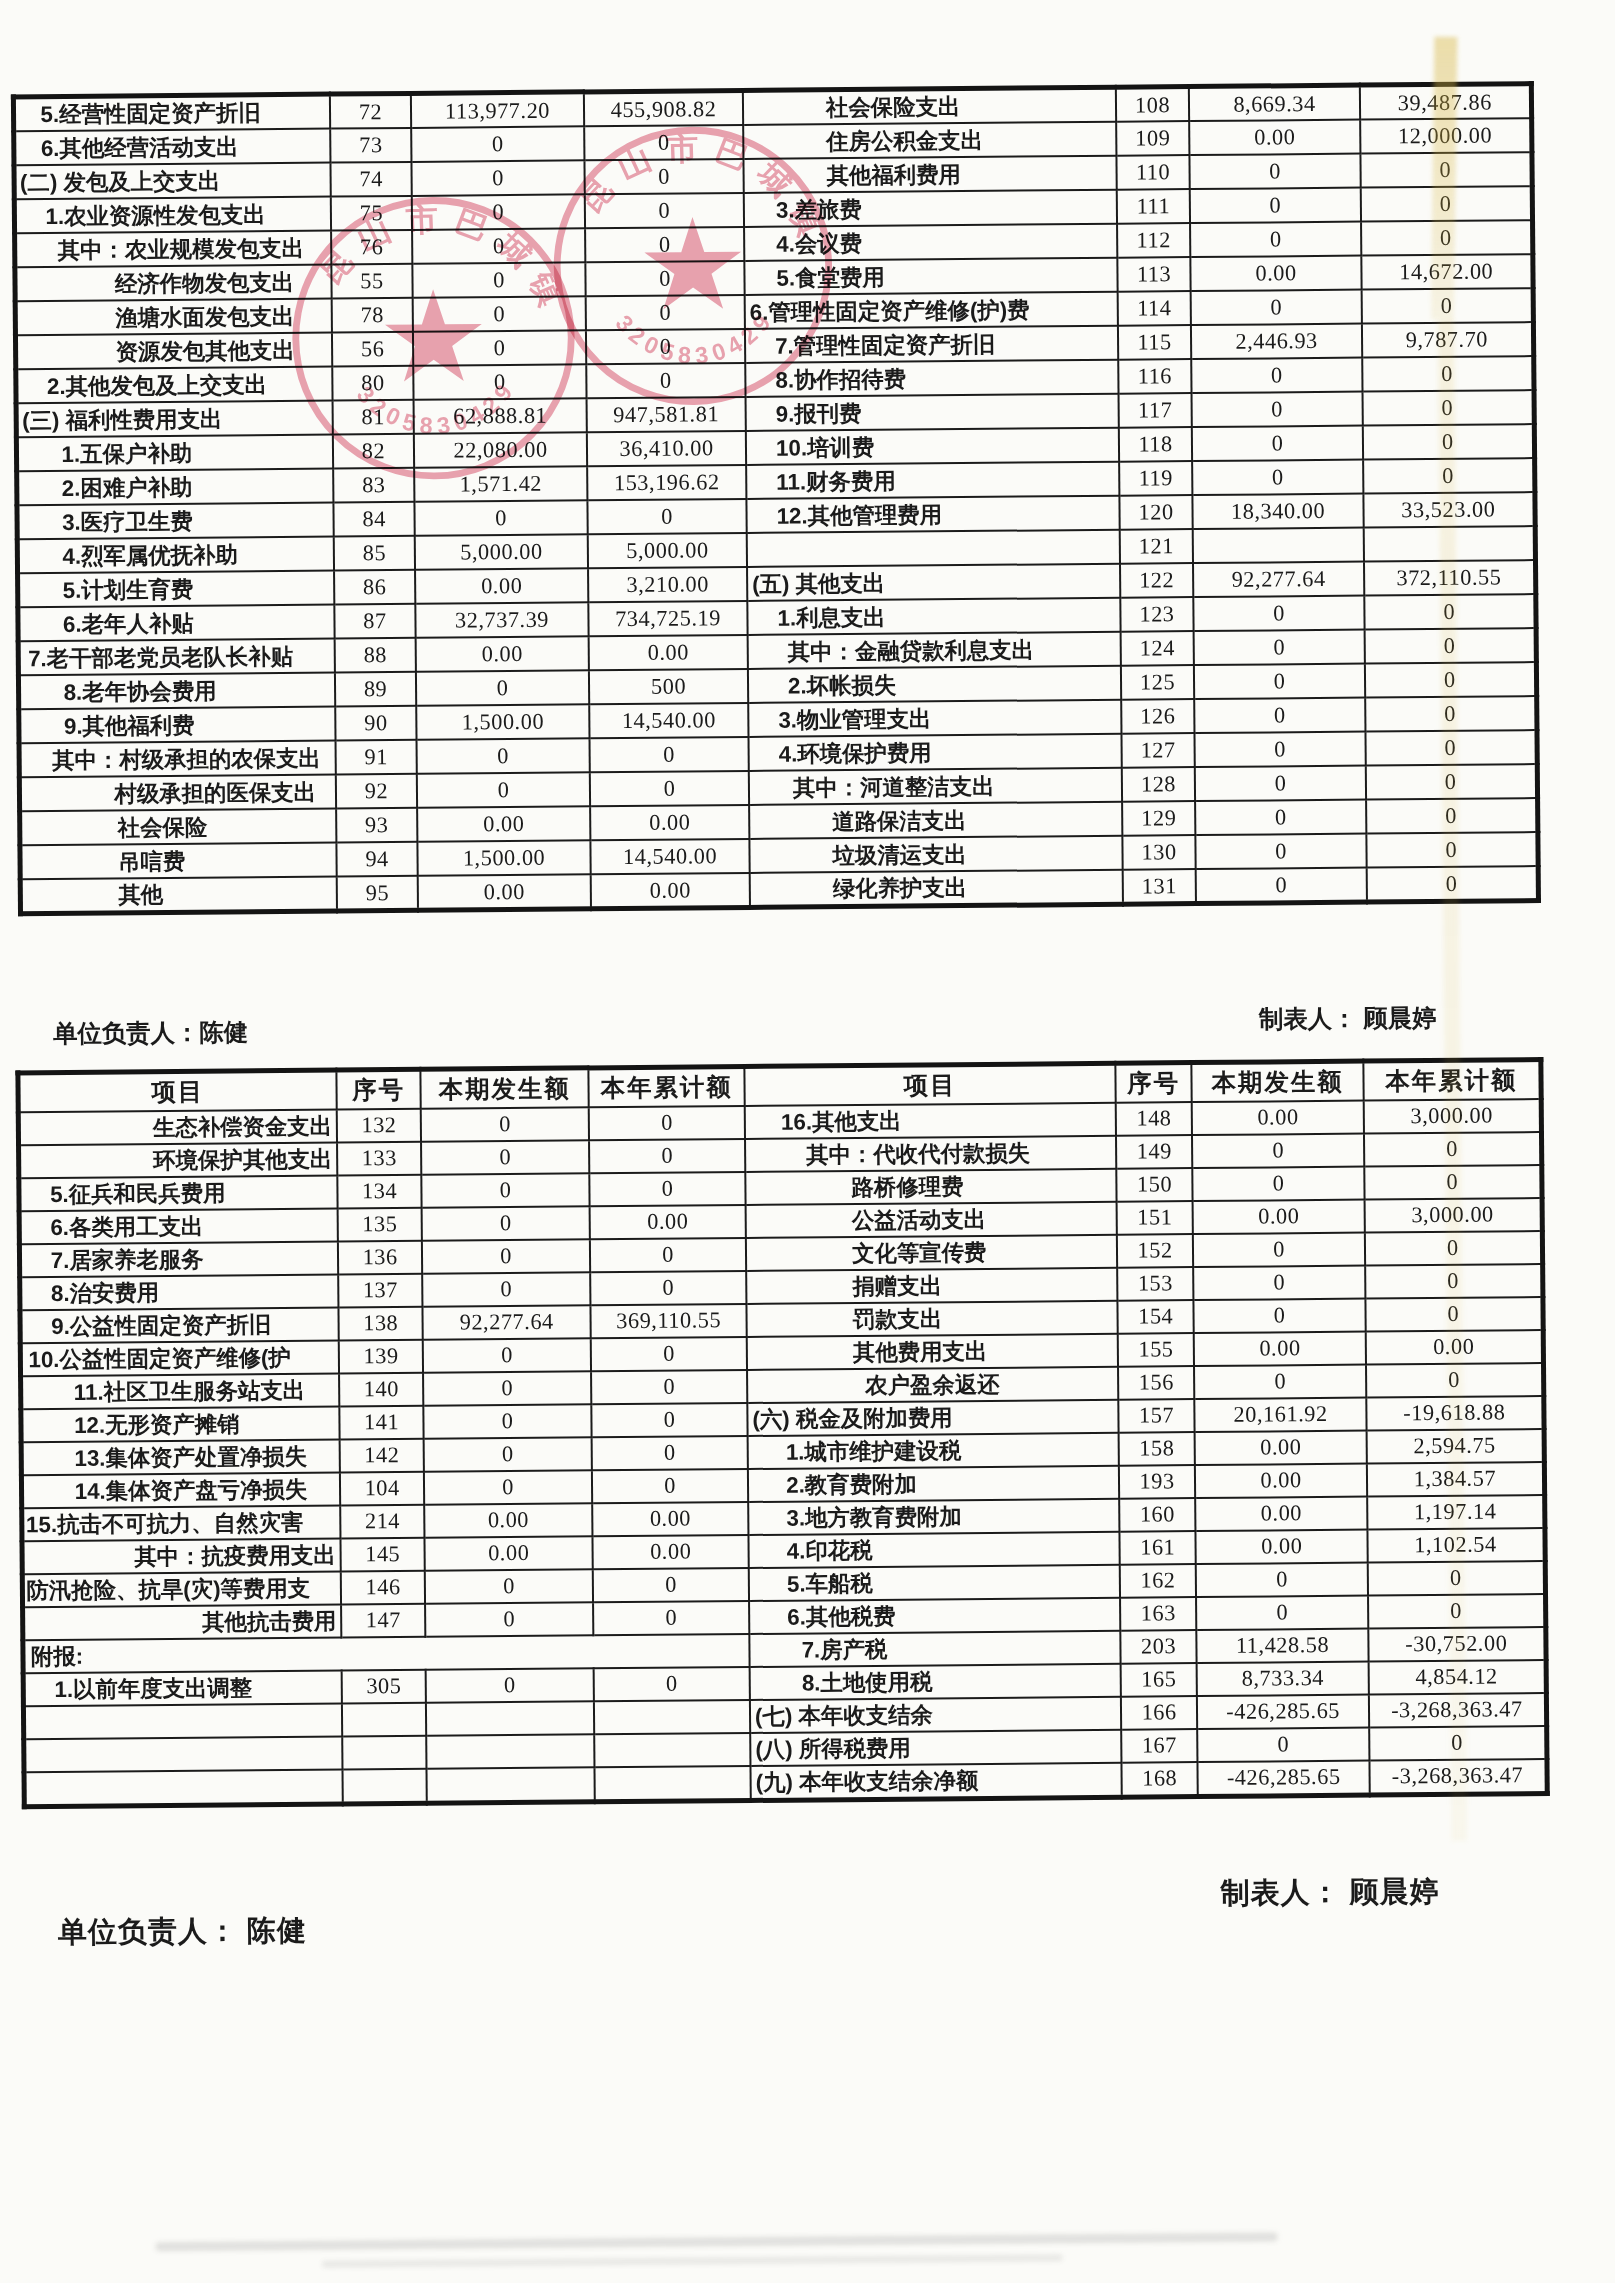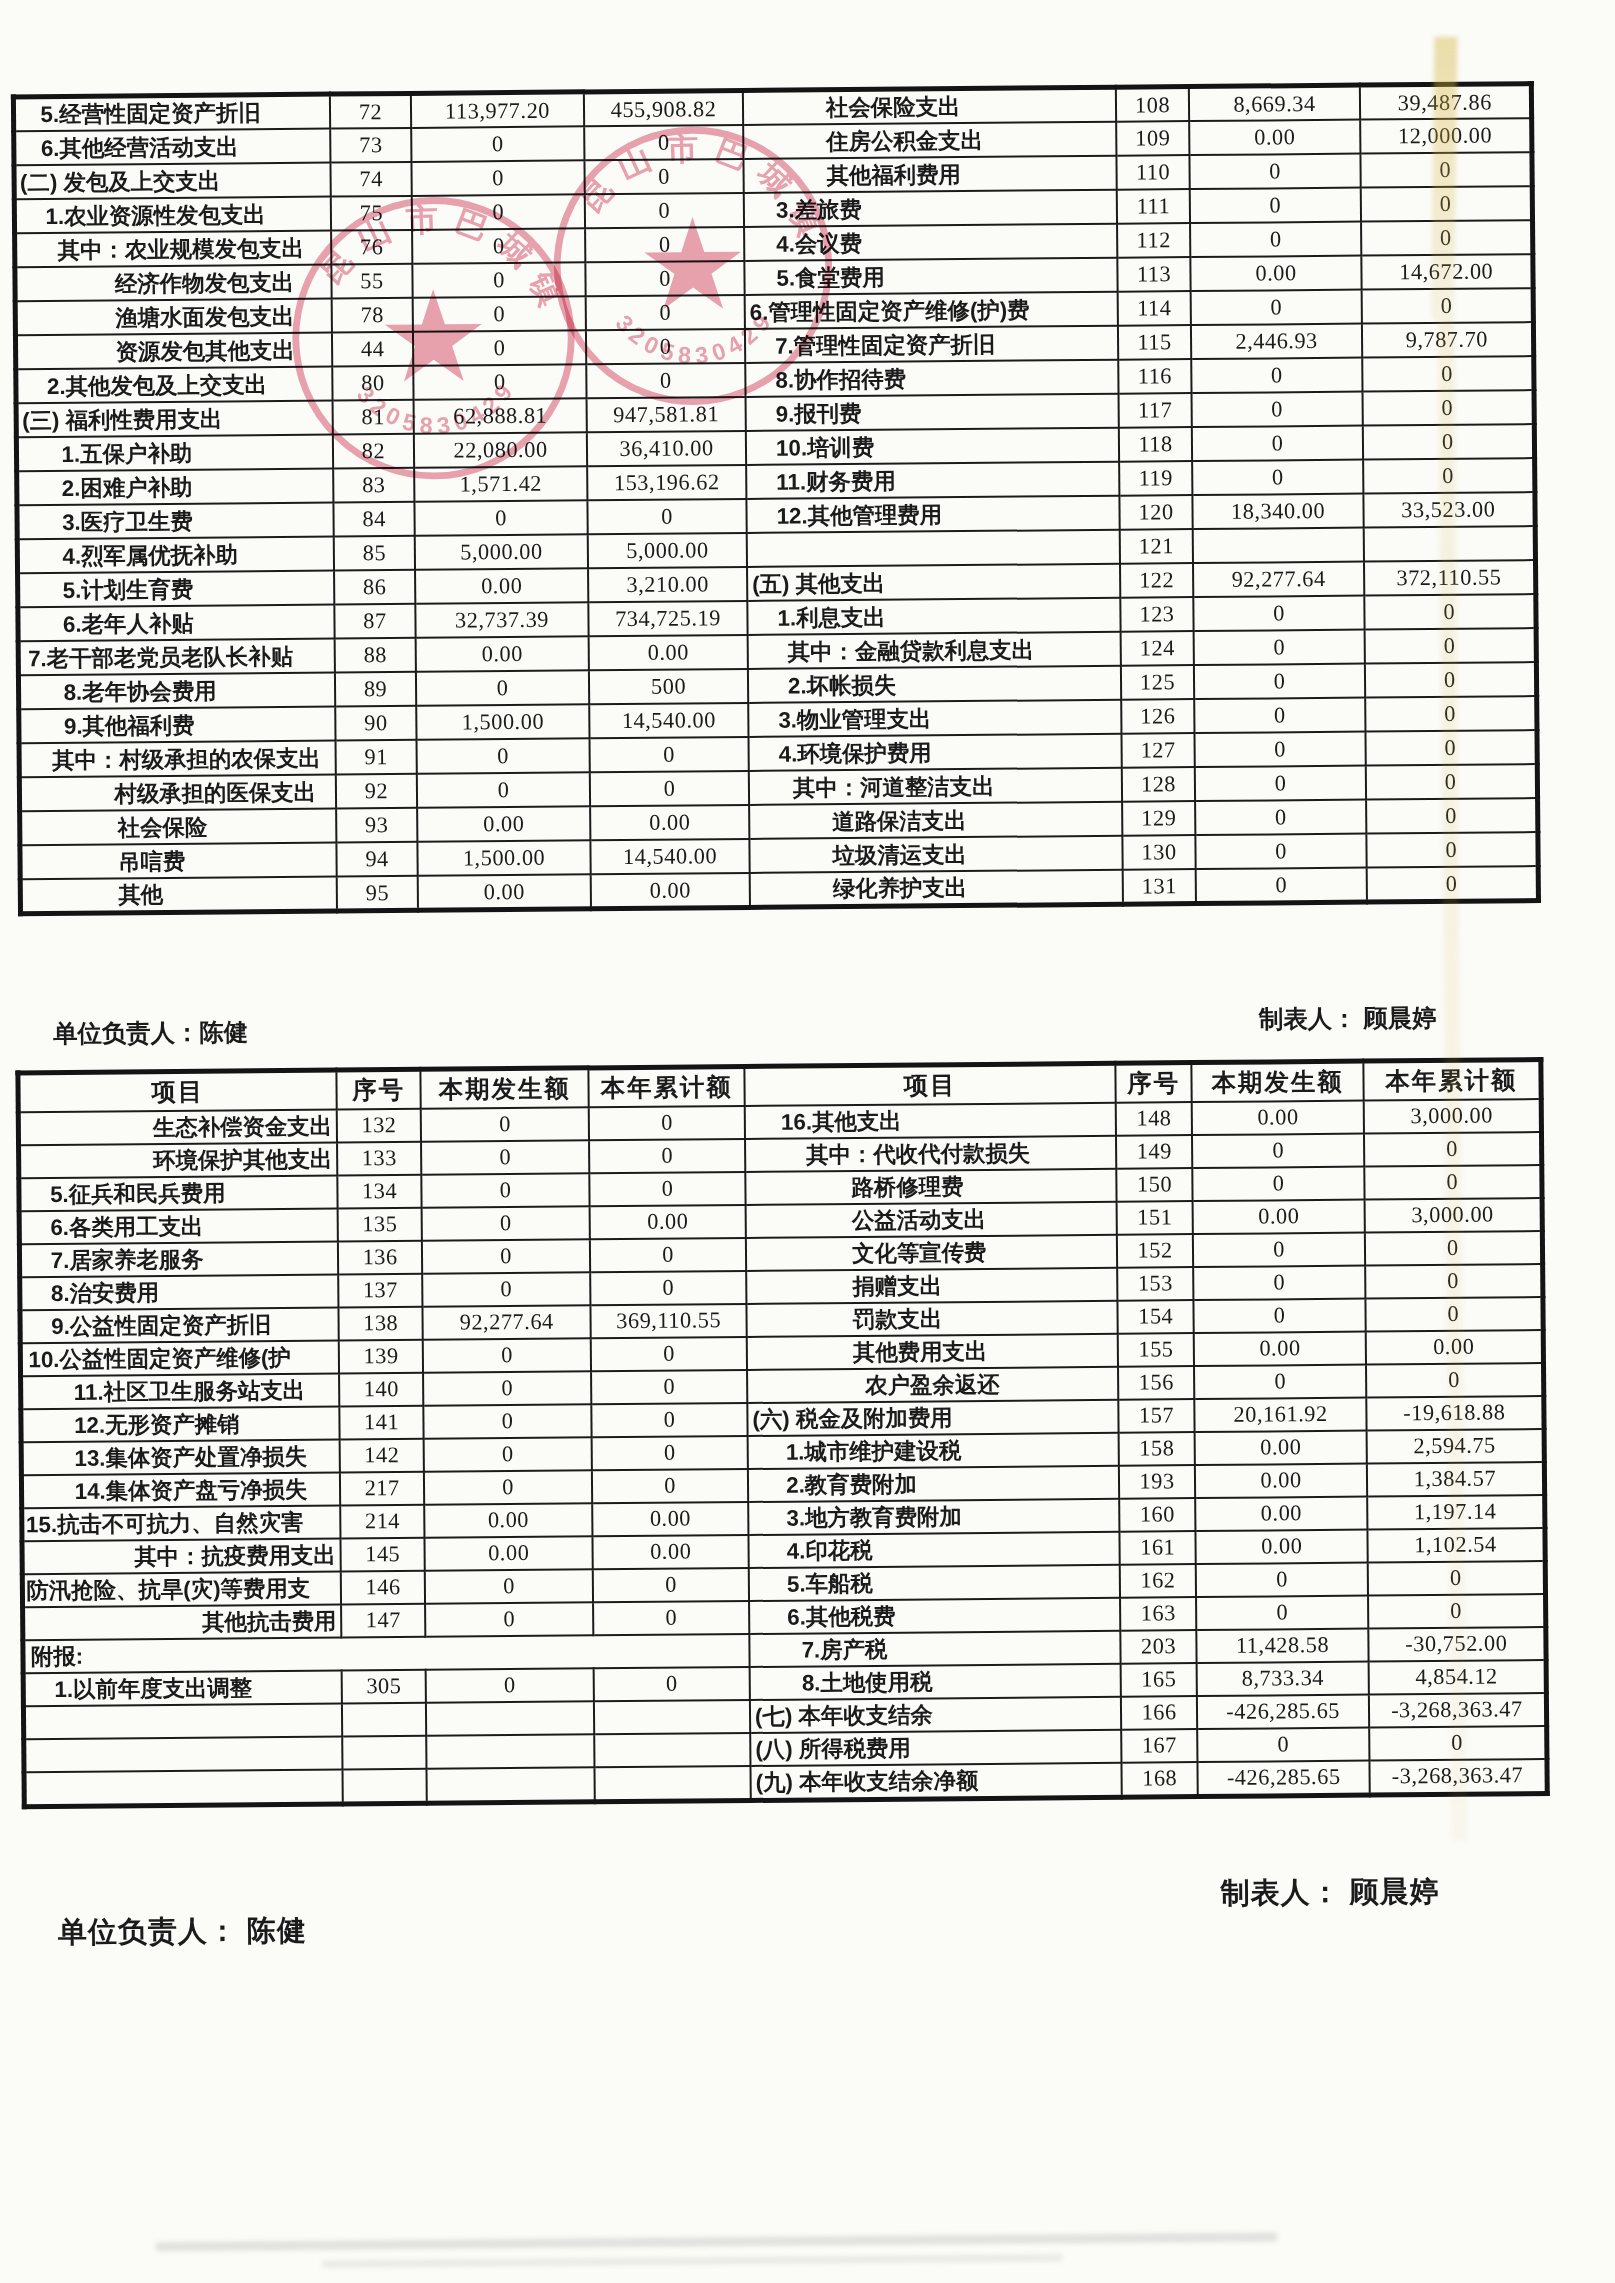--- a/index.html
+++ b/index.html
@@ -135,21 +135,21 @@
           <td class="num">78</td>
           <td class="num">0</td>
           <td class="num">0</td>
           <td class="lab" style="padding-left: 3.9px;">6.管理性固定资产维修(护)费</td>
           <td class="num">114</td>
           <td class="num">0</td>
           <td class="num">0</td>
         </tr>
         <tr>
           <td class="lab" style="padding-left: 98px;">资源发包其他支出</td>
-          <td class="num">44</td>
+          <td class="num">56</td>
           <td class="num">0</td>
           <td class="num">0</td>
           <td class="lab" style="padding-left: 29px;">7.管理性固定资产折旧</td>
           <td class="num">115</td>
           <td class="num">2,446.93</td>
           <td class="num">9,787.70</td>
         </tr>
         <tr>
           <td class="lab" style="padding-left: 29px;">2.其他发包及上交支出</td>
           <td class="num">80</td>
@@ -443,21 +443,21 @@
           <td class="num">142</td>
           <td class="num">0</td>
           <td class="num">0</td>
           <td class="lab" style="padding-left: 37px;">1.城市维护建设税</td>
           <td class="num">158</td>
           <td class="num">0.00</td>
           <td class="num">2,594.75</td>
         </tr>
         <tr>
           <td class="lab" style="padding-left: 51px;">14.集体资产盘亏净损失</td>
-          <td class="num">217</td>
+          <td class="num">104</td>
           <td class="num">0</td>
           <td class="num">0</td>
           <td class="lab" style="padding-left: 37px;">2.教育费附加</td>
           <td class="num">193</td>
           <td class="num">0.00</td>
           <td class="num">1,384.57</td>
         </tr>
         <tr>
           <td class="lab" style="padding-left: 2px;">15.抗击不可抗力、自然灾害</td>
           <td class="num">214</td>

